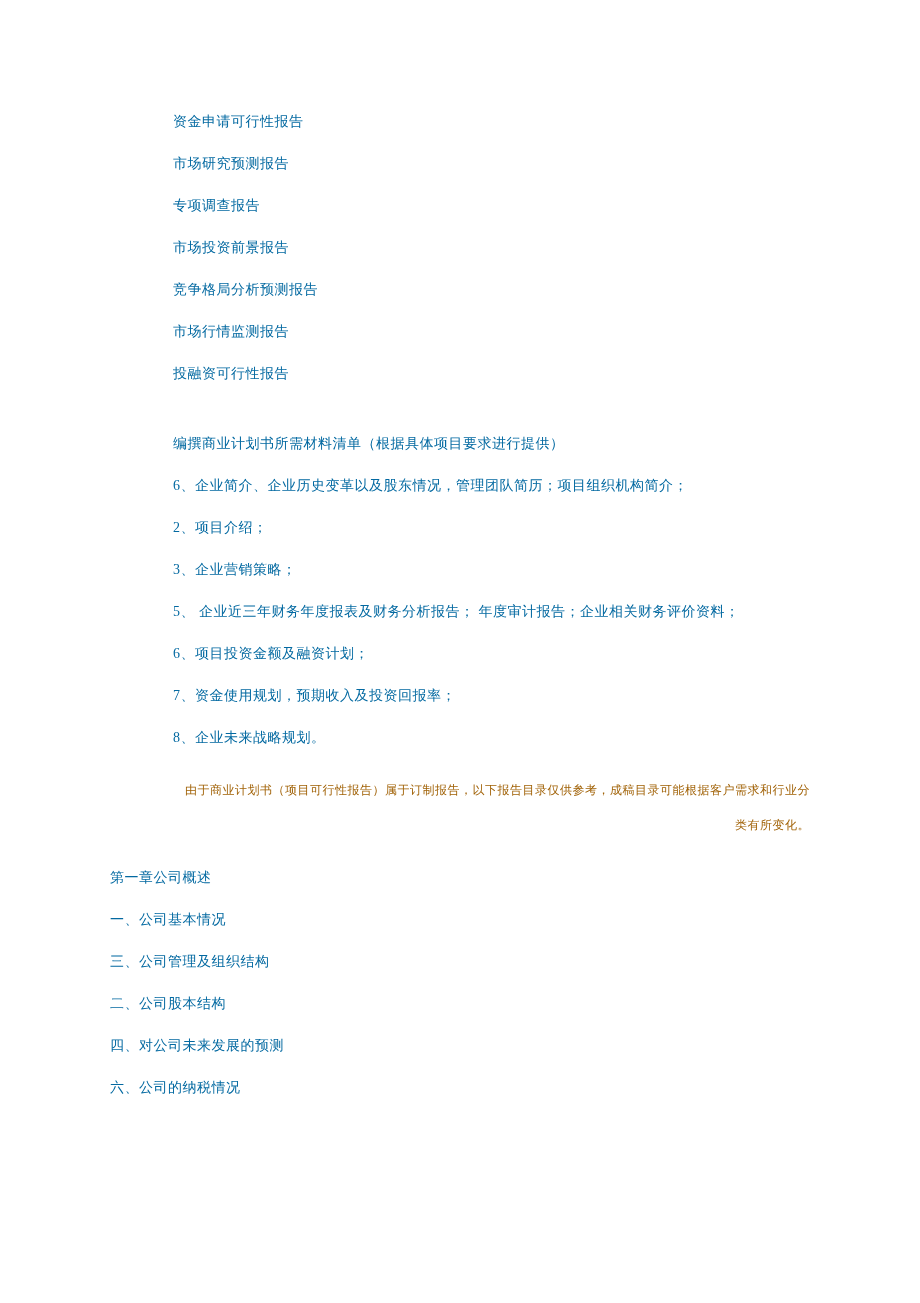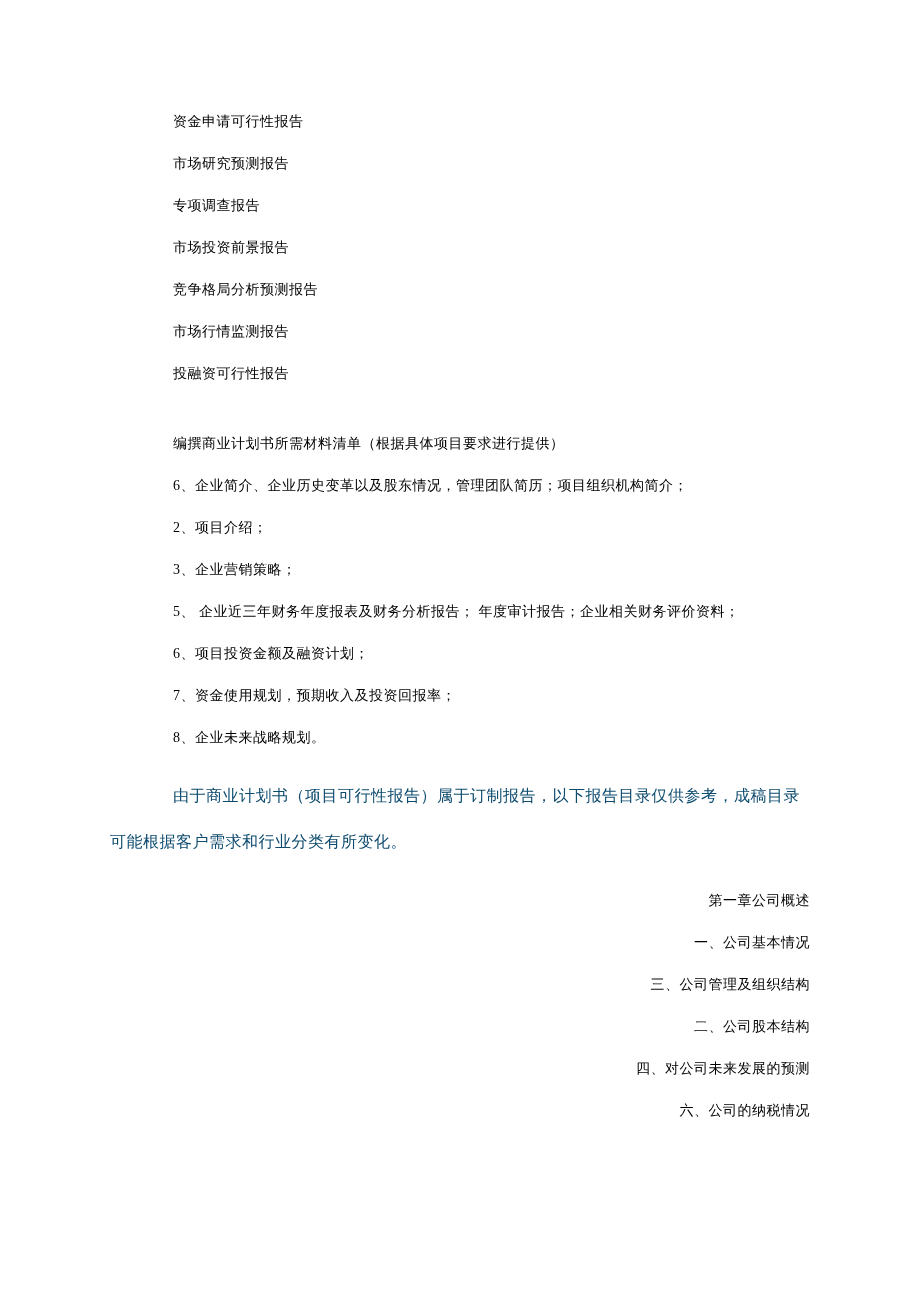--- a/index.html
+++ b/index.html
@@ -11,34 +11,34 @@
   }
   .page {
     padding: 115px 110px 100px 110px;
     box-sizing: border-box;
   }
   .indent {
     padding-left: 63px;
   }
   .line {
     font-size: 14px;
-    color: #000000;
+    color: #0369a1;
     line-height: 1.0;
     margin-bottom: 28px;
     letter-spacing: 0.5px;
   }
   .line-wide {
-    font-size: 16px;
-    color: #0c4a6e;
+    font-size: 12px;
+    color: #a16207;
     line-height: 2.9;
     letter-spacing: 0.5px;
+    text-align: right;
   }
   .flush {
     padding-left: 0;
-    text-align: right;
   }
   .gap {
     height: 28px;
   }
 </style>
 </head>
 <body>
 
 <div class="page">
 

